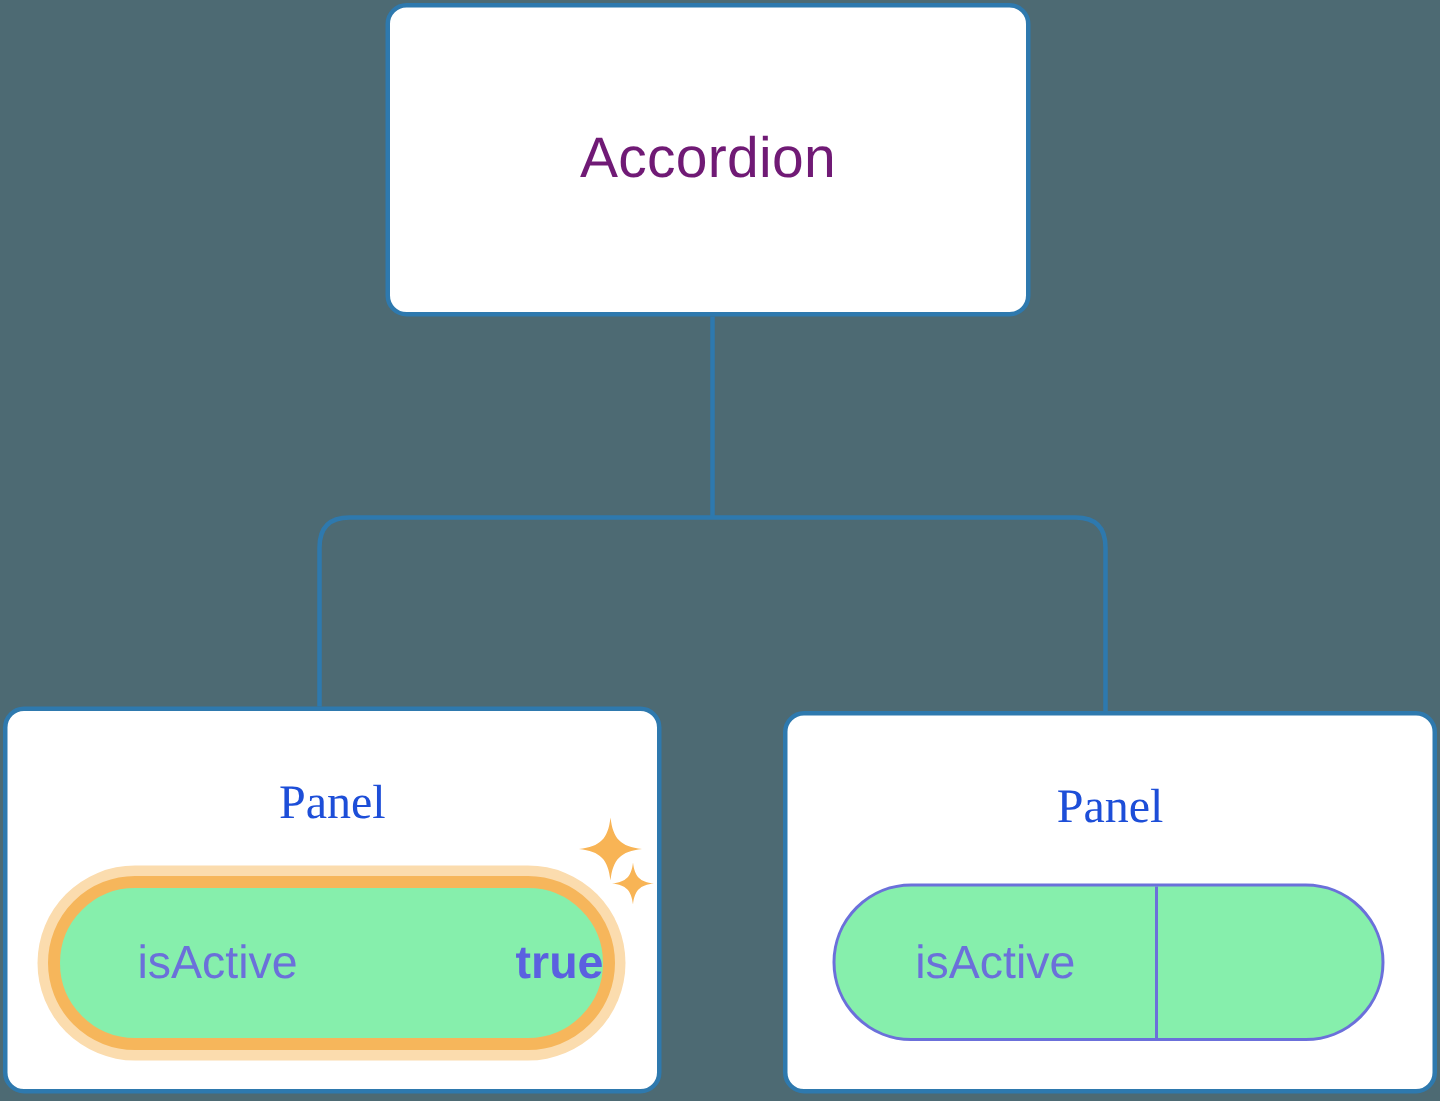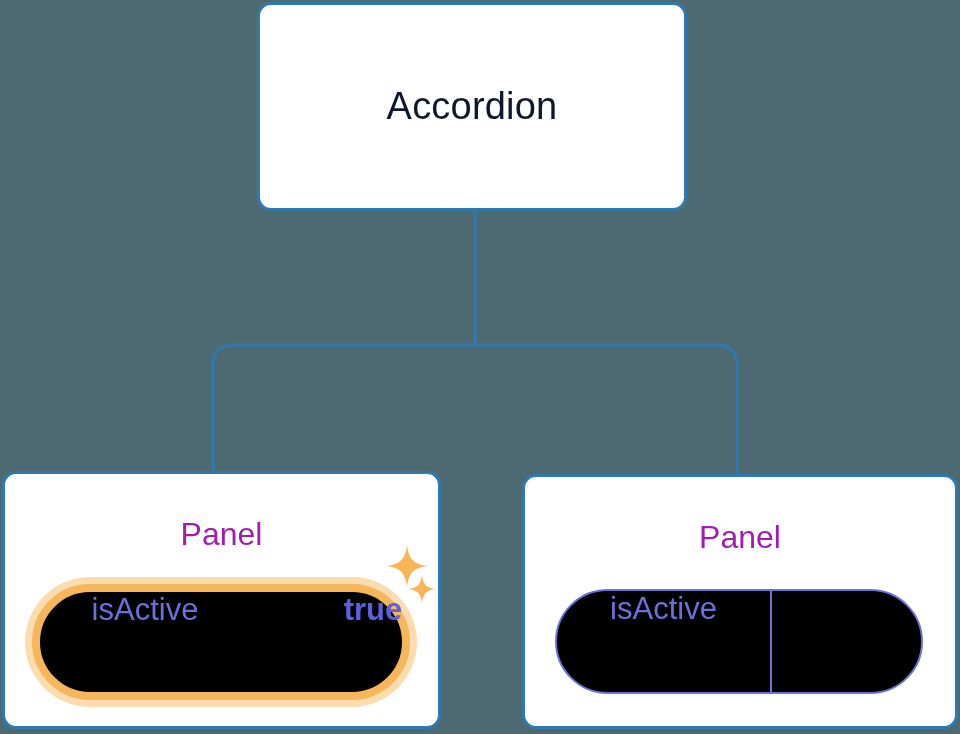--- a/index.html
+++ b/index.html
@@ -57,43 +57,44 @@
   }
 
   .node-card.panel-right {
     left: 522px;
     top: 474px;
     width: 436px;
     height: 255px;
   }
 
   .node-title {
-    color: #0f172a;
+    color: #701a75;
     font-size: 38px;
     font-weight: 400;
     letter-spacing: 0.2px;
     text-align: center;
     white-space: nowrap;
   }
 
   .panel-inner {
     position: absolute;
     inset: 0;
     display: flex;
     flex-direction: column;
     align-items: center;
   }
 
   .panel-title {
-    color: #a21caf;
+    color: #1d4ed8;
     font-size: 32px;
     font-weight: 400;
     margin-top: 42px;
     text-align: left;
     white-space: nowrap;
+    font-family: Liberation Serif, serif;
   }
 
   
   .pill-wrap {
     position: absolute;
     display: flex;
     align-items: center;
   }
 
   .pill-wrap.left-pill {
@@ -107,24 +108,24 @@
     left: 555px;
     top: 589px;
     width: 368px;
     height: 105px;
   }
 
   .pill {
     position: absolute;
     inset: 0;
     display: flex;
-    align-items: flex-start;
+    align-items: center;
     box-sizing: border-box;
     border-radius: 999px;
-    background: #000000;
+    background: #86efac;
   }
 
   
   .pill.normal {
     border: 2px solid #6b70da;
   }
 
   .pill.normal .pill-divider {
     width: 2px;
     background: #6b70da;

